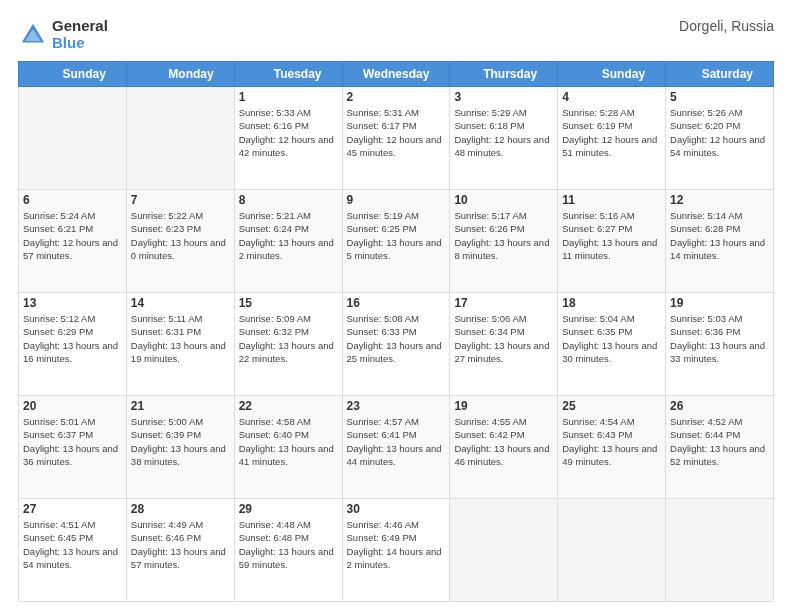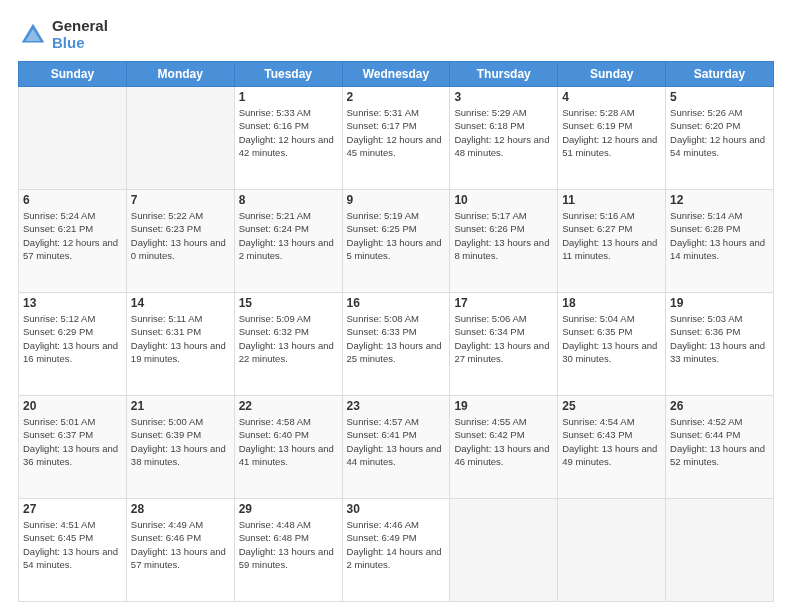--- a/index.html
+++ b/index.html
@@ -66,21 +66,21 @@
       border-collapse: collapse;
       width: 100%;
       table-layout: fixed;
     }
     .calendar th {
       background: #4a90d9;
       color: #fff;
       font-size: 12px;
       font-weight: bold;
       padding: 5px 20px;
-      text-align: center;
+      text-align: right;
       border: 1px solid #3a7fc9;
     }
     .calendar td {
       border: 1px solid #ddd;
       vertical-align: top;
       padding: 3px 4px;
       font-size: 10px;
       color: #333;
       background: #fff;
       height: 78px;
@@ -118,20 +118,21 @@
       <svg class="logo-icon" viewBox="0 0 40 40">
         <polygon points="20,5 35,30 5,30" fill="#4a90d9"></polygon>
         <polygon points="20,12 30,28 10,28" fill="#fff" opacity="0.4"></polygon>
       </svg>
       <div class="logo-text">
         <span class="logo-general">General</span>
         <span class="logo-blue">Blue</span>
       </div>
     </div>
     <div class="title-block">
+      <div class="subtitle">Dorgeli, Russia</div>
     </div>
   </div>
 
   <table class="calendar">
     <thead>
       <tr>
 
       <th>Sunday</th>
           <th>Monday</th>
           <th>Tuesday</th>

